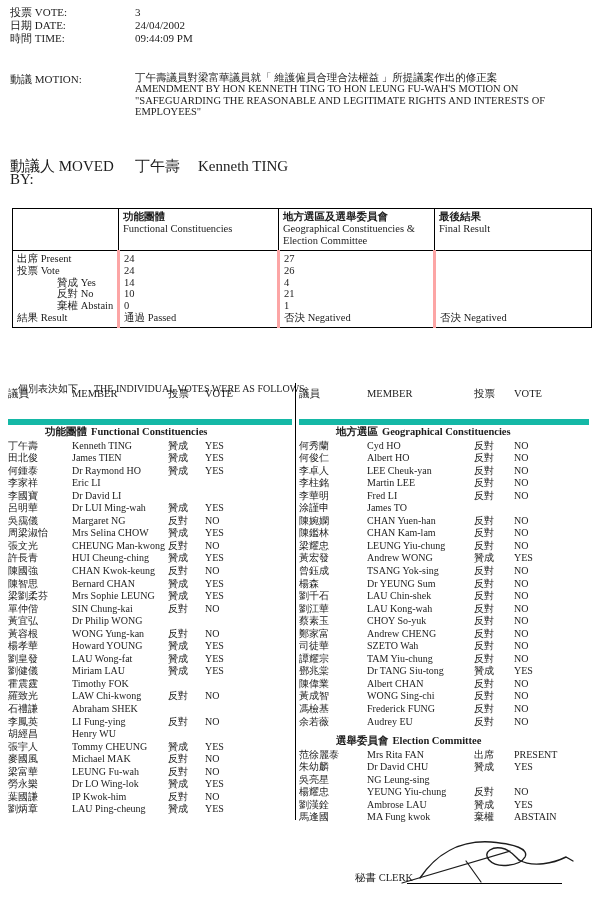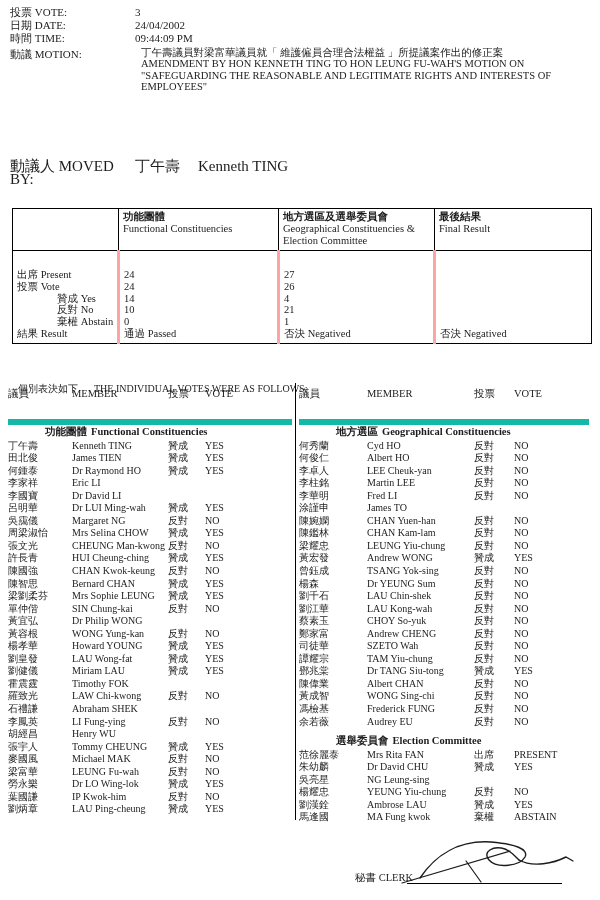--- a/index.html
+++ b/index.html
@@ -5,21 +5,21 @@
   html,body{margin:0;padding:0;background:#e8e8e8;}
   .page{
     position:relative;width:600px;height:900px;margin:0 auto;background:#ffffff;
     color:#1c1c1c;font-family:"Liberation Serif","DejaVu Serif",serif;overflow:hidden;
   }
   
   .doc-header{position:absolute;top:6px;left:10px;font-size:11px;}
   .hrow{display:flex;line-height:13px;}
   .hlabel{width:125px;flex:0 0 125px;}
   
-  .motion{position:absolute;top:47px;left:10px;display:flex;font-size:10.5px;gap:6px;}
+  .motion{position:absolute;top:72px;left:10px;display:flex;font-size:10.5px;}
   .motion .hlabel{font-size:11px;}
   .motion-text{width:452px;line-height:11.4px;}
   
   .moved-by{position:absolute;top:160px;left:10px;display:flex;font-size:15px;line-height:13px;}
   .moved-name-cn{margin-right:18px;}
   
   table.summary{
     position:absolute;top:208px;left:12px;width:579px;
     border-collapse:collapse;font-size:10.5px;table-layout:fixed;
   }
@@ -27,21 +27,21 @@
   table.summary{border:1.5px solid #000;}
   table.summary th{
     border-left:1px solid #000;border-bottom:1.5px solid #000;
     text-align:left;vertical-align:top;padding:2px 4px 3px 4px;font-weight:normal;line-height:12px;
   }
   table.summary th:first-child{border-left:0;}
   table.summary td{
     border-left:3px solid #fca5a5;padding:0 4px;line-height:11.8px;vertical-align:top;white-space:nowrap;
   }
   table.summary td:first-child{border-left:0;}
-  table.summary tr.first td{padding-top:18px;}
+  table.summary tr.first td{padding-top:2px;}
   table.summary tr.last td{padding-bottom:3px;}
   .th-cn{font-weight:bold;display:block;}
   .indent td.lab{padding-left:44px;}
   .col-label{width:106px;} .col-fc{width:160px;} .col-gc{width:156px;} .col-final{width:157px;}
   
   .intro{position:absolute;top:382px;left:10px;display:flex;font-size:10px;line-height:13px;margin-left:8px;}
   .intro .intro-en{margin-left:16px;}
   .vote-area{position:absolute;top:388px;left:0;width:600px;font-size:10px;}
   .vdivider{position:absolute;left:295px;top:-5px;width:1px;height:437px;background:#000;}
   .vcol{position:absolute;top:0;}

